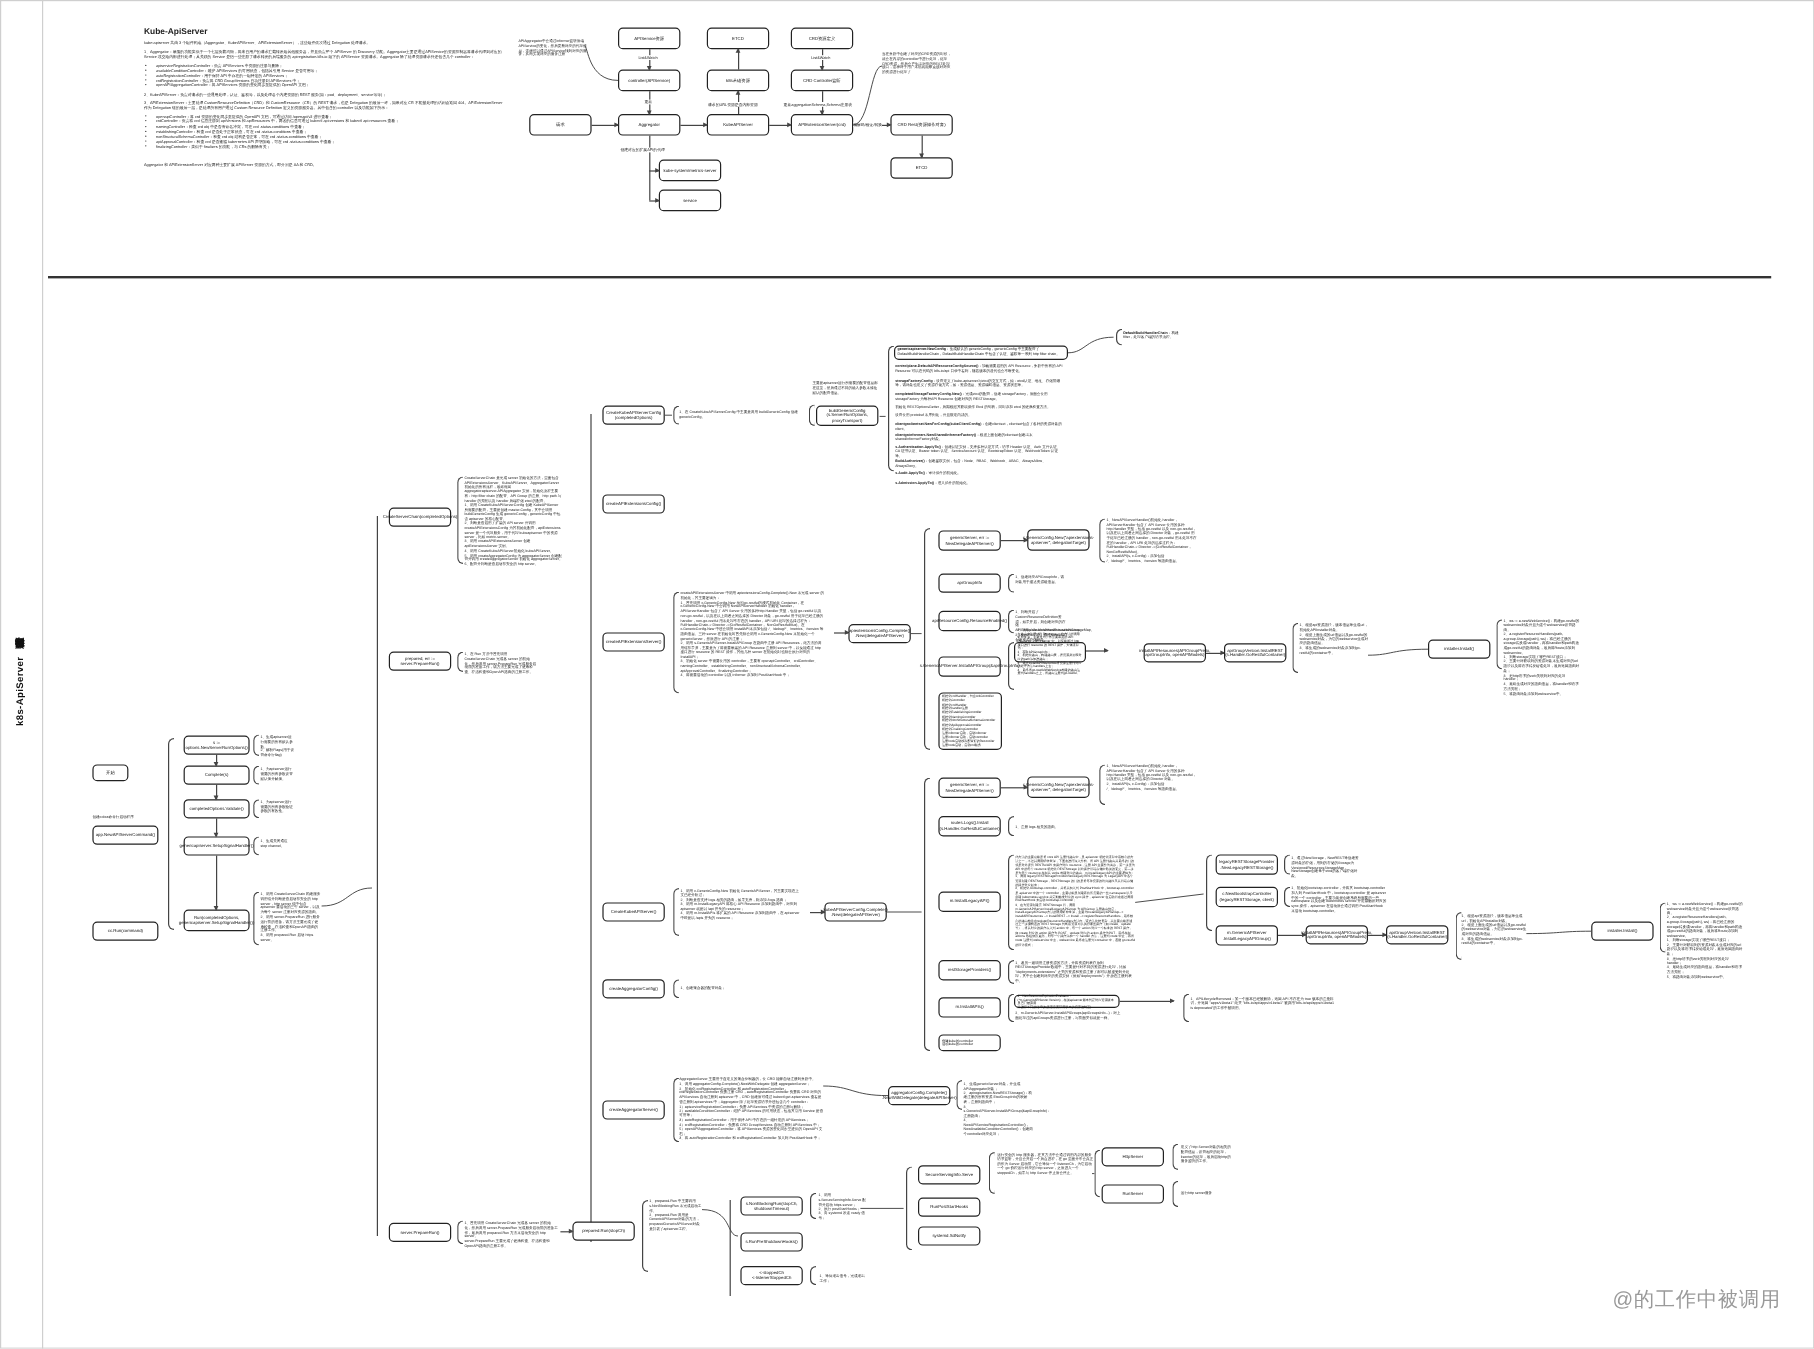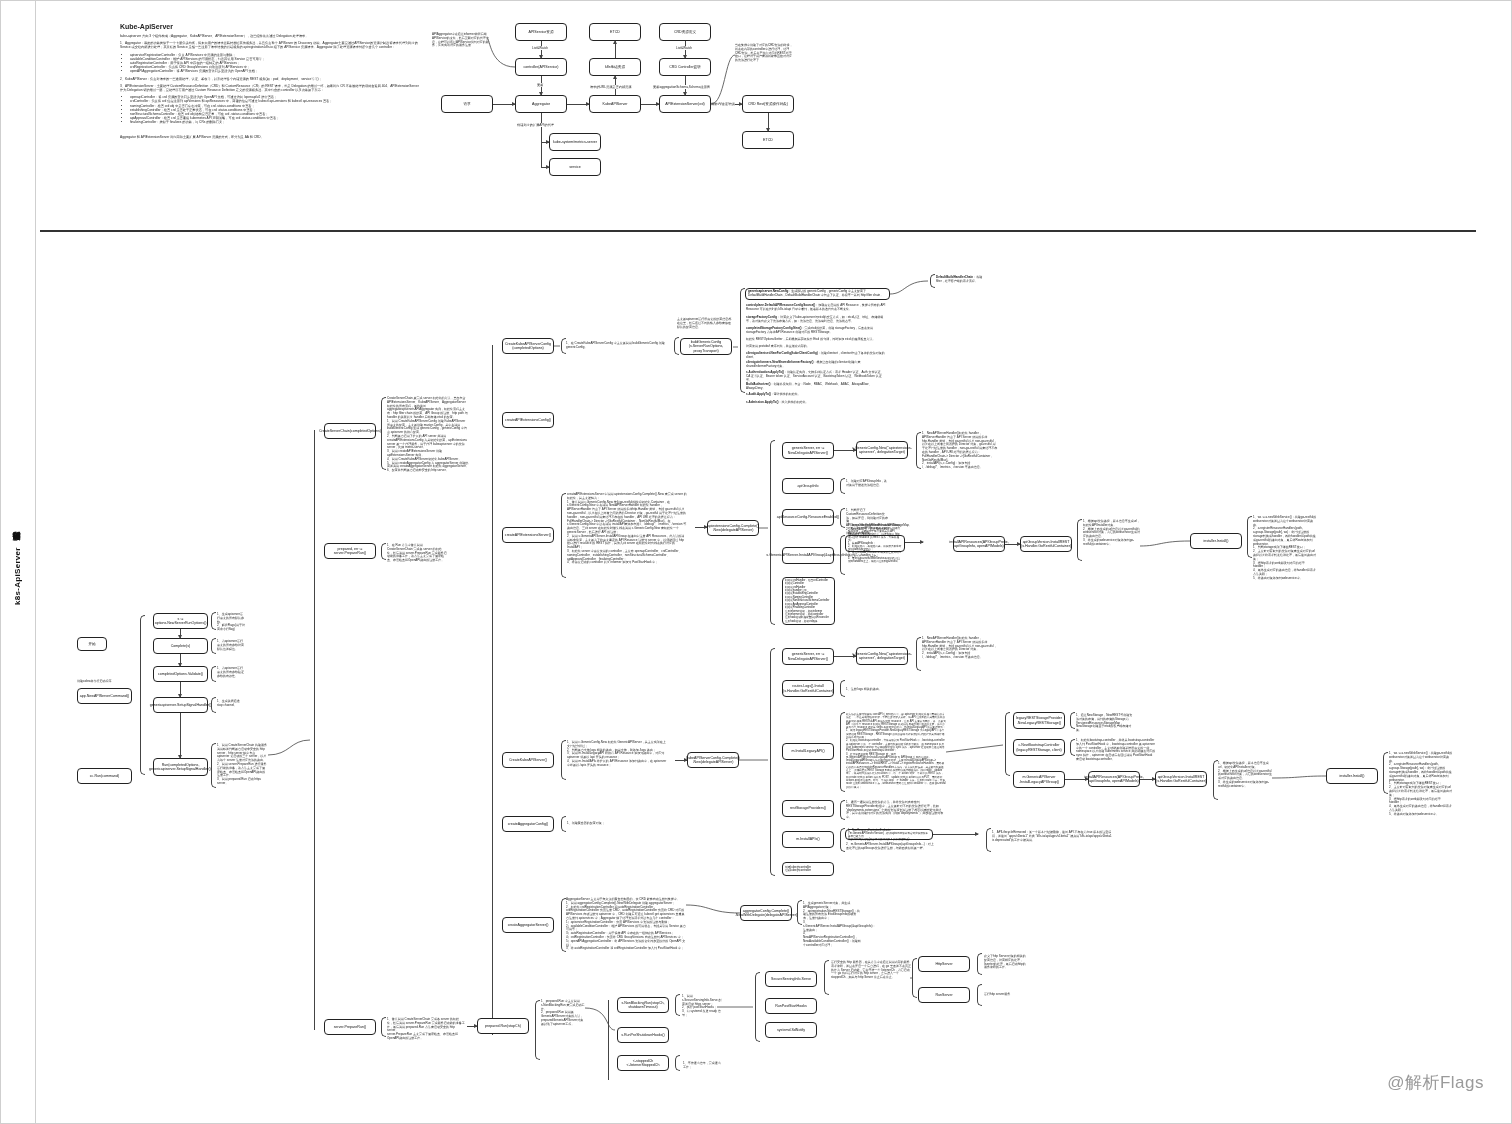--- a/index.html
+++ b/index.html
@@ -397,13 +397,13 @@
   <path d="M946,752 L1003,745" fill="none" stroke="#444" stroke-width="0.8"></path>
   <path d="M1140,546 C1160,546 1160,541 1190,541" fill="none" stroke="#444" stroke-width="0.8"></path>
   <path d="M1272,778 C1300,778 1300,776 1326,776" fill="none" stroke="#444" stroke-width="0.8"></path>
   <path d="M686,905 C710,905 710,913 740,913" fill="none" stroke="#444" stroke-width="0.8"></path>
   <path d="M585,1008 C610,1008 605,1030 615,1030" fill="none" stroke="#444" stroke-width="0.8"></path>
   <path d="M717,1007 L753,1007" fill="none" stroke="#444" stroke-width="0.8"></path>
   <path d="M910,978 L912,978" fill="none" stroke="#444" stroke-width="0.8"></path>
   <path d="M554,346 L560,346" fill="none" stroke="#444" stroke-width="0.8"></path>
 </svg>
 
-<div class="watermark">@解析Flags</div>
+<div class="watermark">@的工作中被调用</div>
 
 </body></html>

